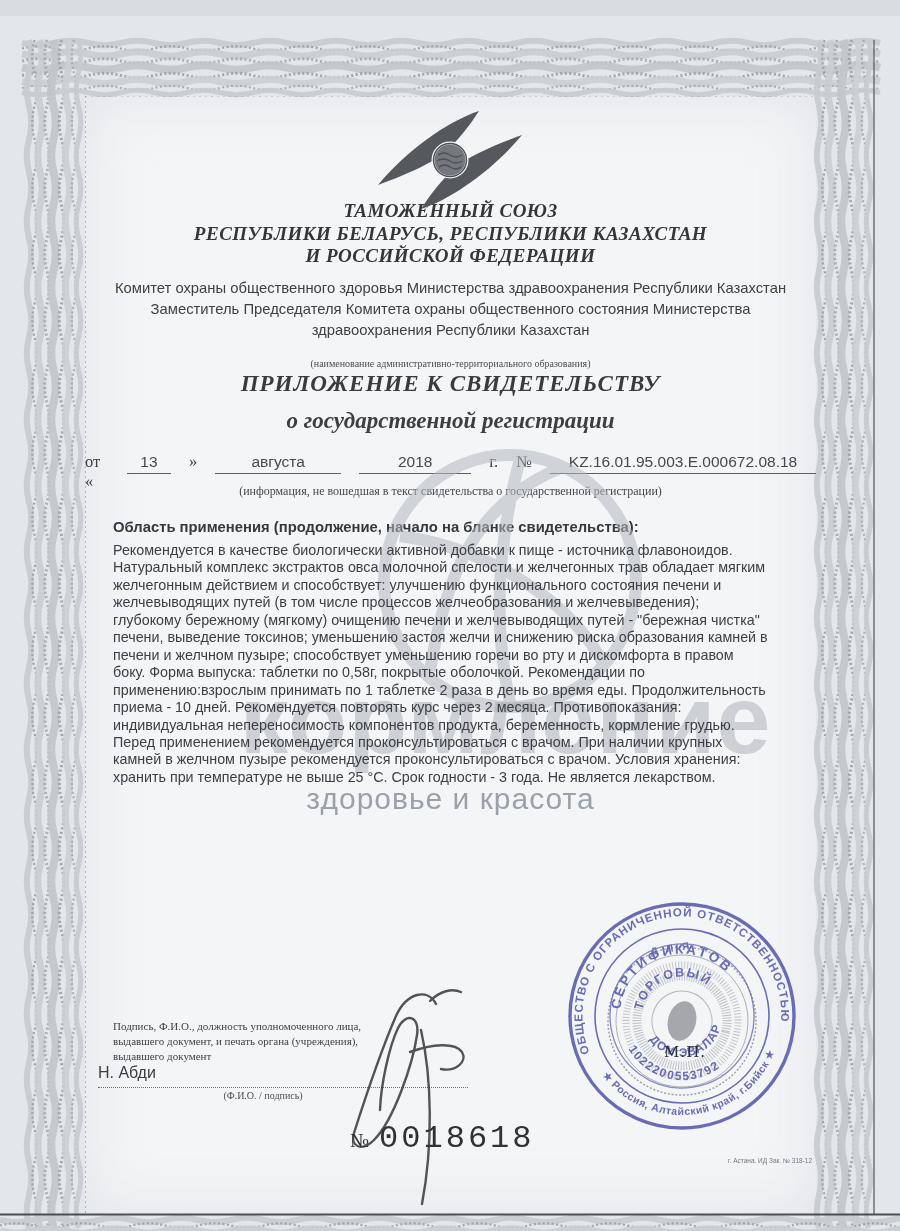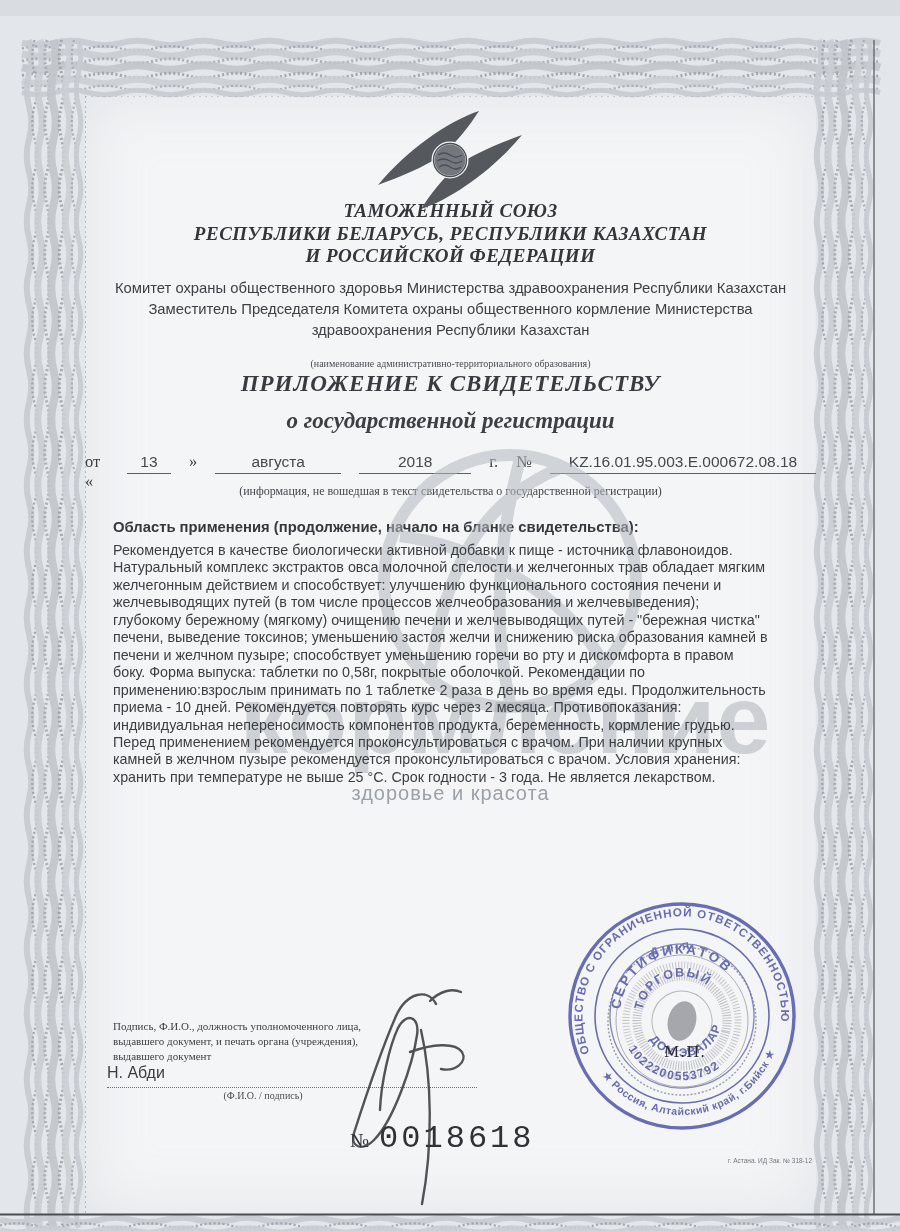--- a/index.html
+++ b/index.html
@@ -33,26 +33,26 @@
   .info-caption{left:85px;top:468px;width:731px;text-align:center;
              font-family:"Liberation Serif",serif;font-size:12px;color:#44474b;}
   
   .apply-heading{left:113px;top:503px;width:705px;font-weight:bold;font-size:14.8px;color:#35383c;}
   .body-text{left:113px;top:526px;width:705px;font-size:14.3px;line-height:17.45px;
              color:#3b3e42;white-space:pre-line;z-index:3;}
   
   .wm-ring{left:370px;top:425px;width:280px;height:280px;z-index:1;}
   .wm-brand{left:218px;top:648px;width:575px;text-align:center;
             font-size:97px;font-weight:bold;letter-spacing:1px;color:#999ea5;opacity:.42;z-index:2;}
-  .wm-tagline{left:85px;top:766px;width:731px;text-align:center;font-size:20px;
+  .wm-tagline{left:85px;top:766px;width:731px;text-align:center;font-size:30px;
             color:#9298a0;letter-spacing:1px;opacity:.9;}
   
   .sig-caption{left:113px;top:1003px;font-family:"Liberation Serif",serif;font-size:11px;
             line-height:15px;color:#3e4145;white-space:pre-line;}
-  .sig-name{left:107px;top:1048px;width:370px;font-size:16px;color:#3a3d41;
+  .sig-name{left:98px;top:1048px;width:370px;font-size:16px;color:#3a3d41;
             border-bottom:1.4px dotted #6a6d72;padding-bottom:5px;}
   .sig-fio-caption{left:168px;top:1074px;width:190px;text-align:center;
             font-family:"Liberation Serif",serif;font-size:10px;color:#4a4d52;}
   #signature-svg{left:0;top:0;width:900px;height:1231px;pointer-events:none;z-index:6;}
   
   #stamp-svg{left:555px;top:873px;width:260px;height:260px;z-index:5;}
   .mp-label{left:664px;top:1027px;font-family:"DejaVu Serif",serif;font-size:15px;
             letter-spacing:1px;color:#2d2d30;z-index:7;}
   
   .doc-number{left:350px;top:1104px;color:#2e3135;z-index:4;}
@@ -115,21 +115,21 @@
     <g stroke="#4c4f54" fill="none" stroke-width="1.4">
       <circle cx="98" cy="51" r="16.5"></circle>
       <path d="M86,46 q6,-4 12,0 q6,4 12,0 M85,52 q6,-4 13,0 q6,4 12,0 M87,58 q6,-4 11,0 q6,4 11,0"></path>
     </g>
   </svg>
 
   <div class="abs org-lines">ТАМОЖЕННЫЙ СОЮЗ
 РЕСПУБЛИКИ БЕЛАРУСЬ, РЕСПУБЛИКИ КАЗАХСТАН
 И РОССИЙСКОЙ ФЕДЕРАЦИИ</div>
   <div class="abs committee">Комитет охраны общественного здоровья Министерства здравоохранения Республики Казахстан
-Заместитель Председателя Комитета охраны общественного кормление Министерства
+Заместитель Председателя Комитета охраны общественного состояния Министерства
 здравоохранения Республики Казахстан</div>
   <div class="abs territory-caption">(наименование административно-территориального образования)</div>
   <div class="abs title-main">ПРИЛОЖЕНИЕ К СВИДЕТЕЛЬСТВУ</div>
   <div class="abs title-sub">о государственной регистрации</div>
 
   <div class="abs date-line">
     <span>от «</span>
     <span class="fill w-day">13</span>
     <span>»</span>
     <span class="fill w-month">августа</span>

